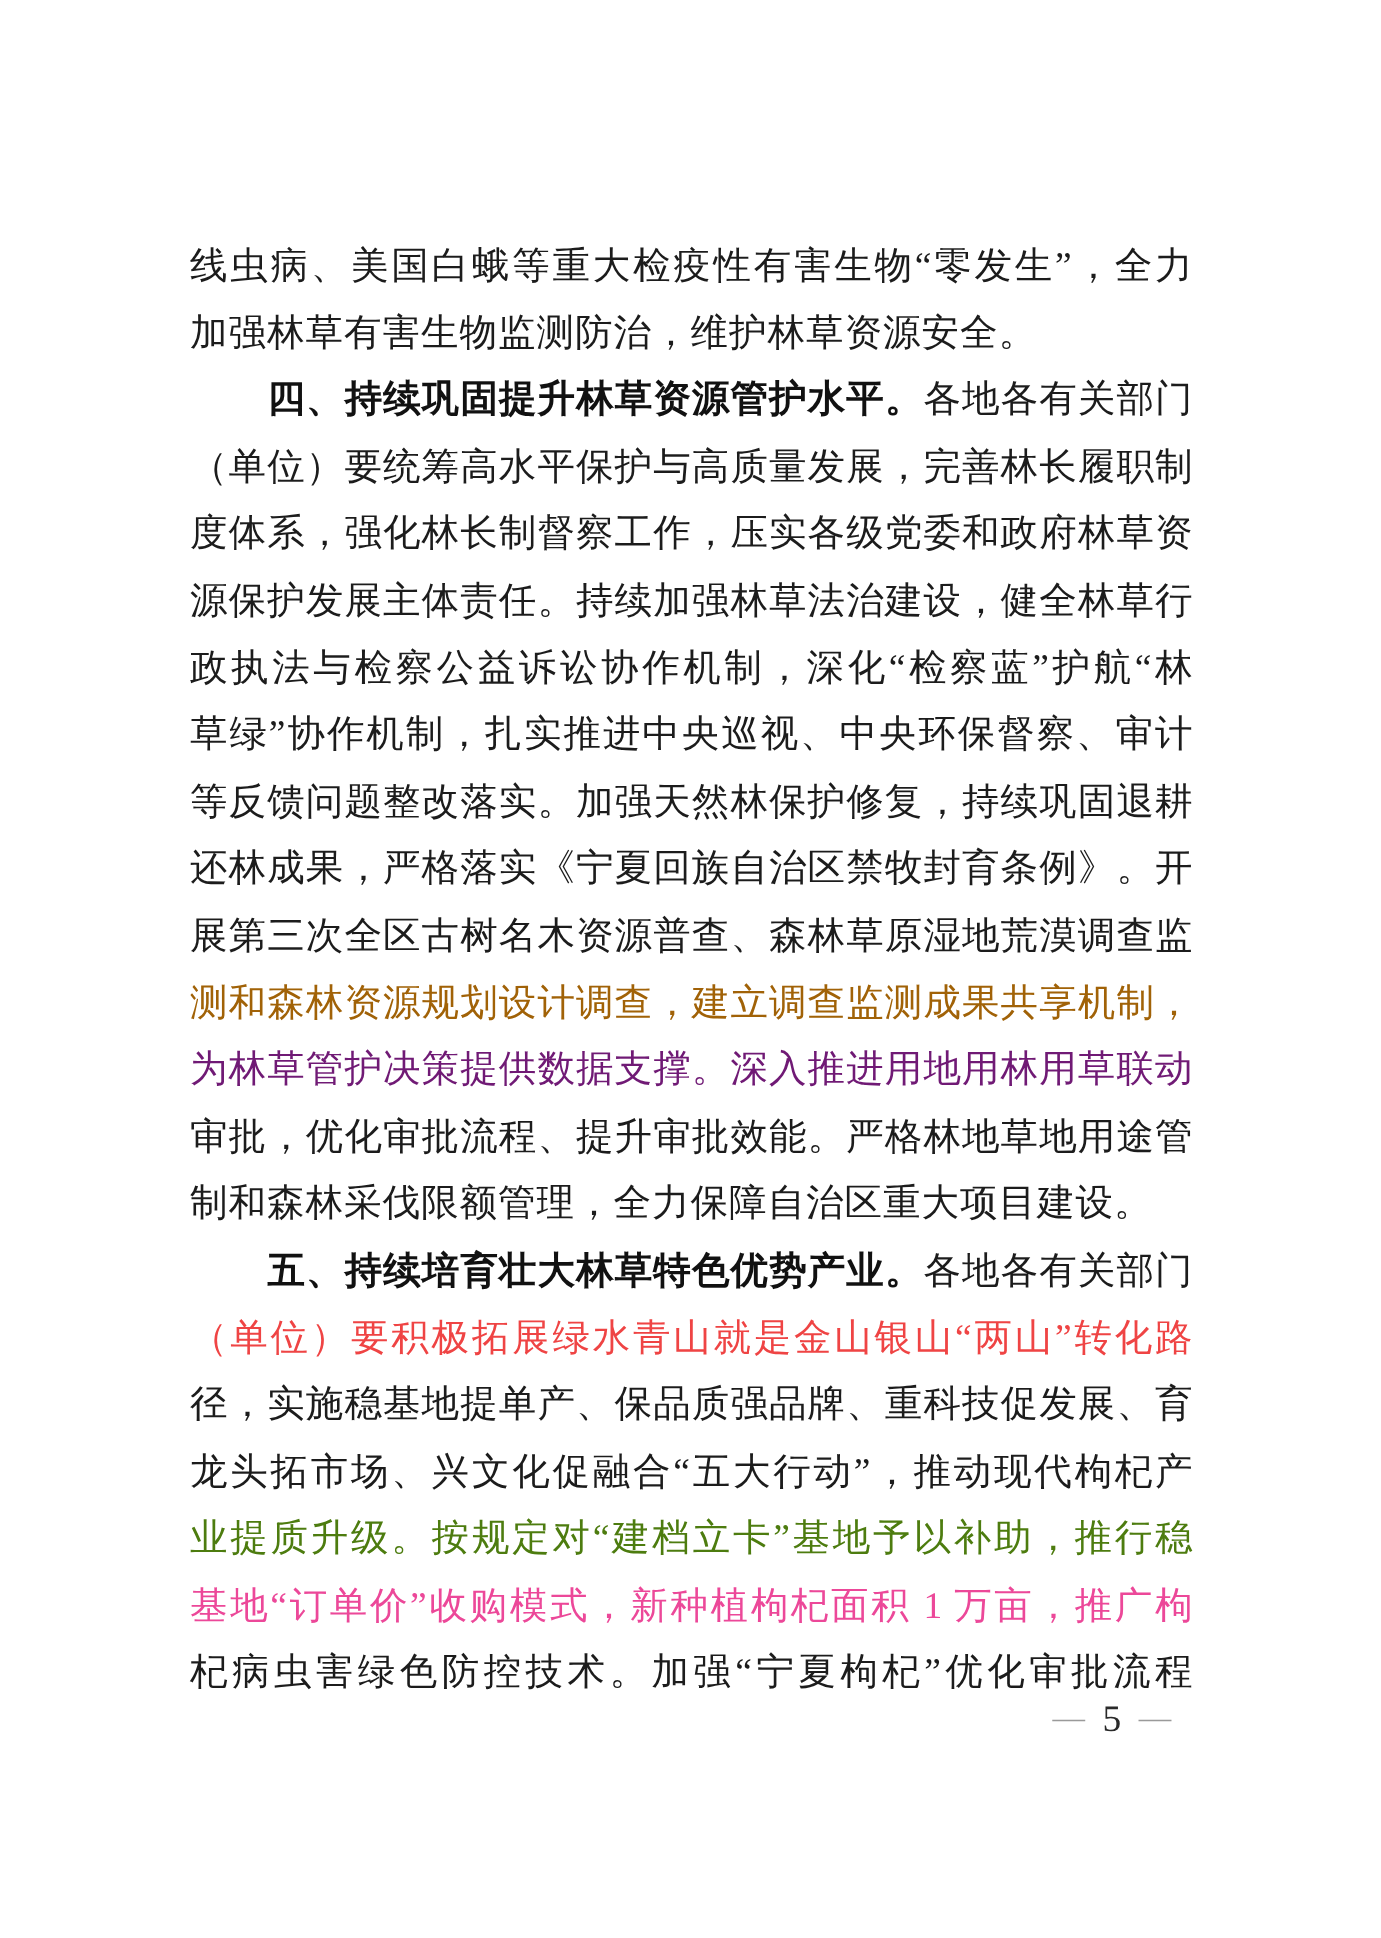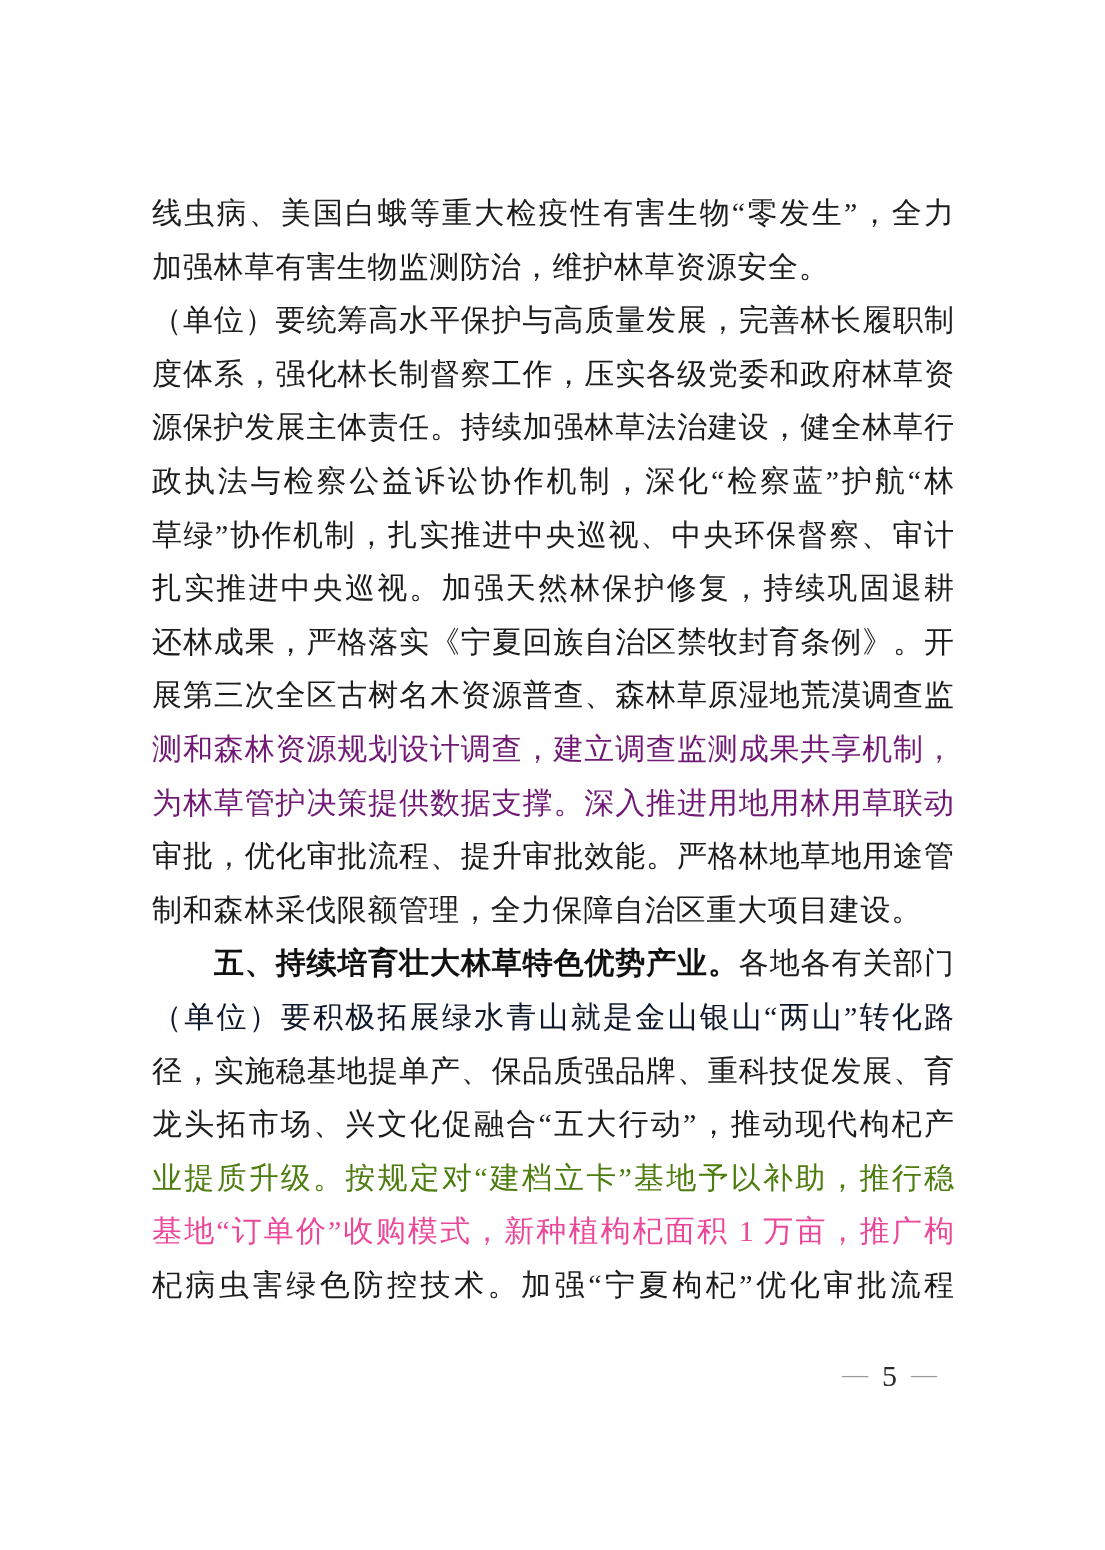--- a/index.html
+++ b/index.html
@@ -68,34 +68,35 @@
     margin: 0 14px;
   }
 </style>
 </head>
 <body>
 
 <div class="page" style="background: rgb(255, 255, 255);">
   <div class="content" id="content">
       <div class="line fill"><span class="seg" style="color: rgb(28, 28, 28);">线虫病、美国白蛾等重大检疫性有害生物“零发生”，全力</span></div>
       <div class="line"><span class="seg" style="color: rgb(28, 28, 28);">加强林草有害生物监测防治，维护林草资源安全。</span></div>
+      <div class="line fill indent"><span class="seg bold" style="color: rgb(17, 17, 17);">四、持续巩固提升林草资源管护水平。</span><span class="seg" style="color: rgb(28, 28, 28);">各地各有关部门</span></div>
       <div class="line fill"><span class="seg" style="color: rgb(28, 28, 28);">（单位）要统筹高水平保护与高质量发展，完善林长履职制</span></div>
       <div class="line fill"><span class="seg" style="color: rgb(28, 28, 28);">度体系，强化林长制督察工作，压实各级党委和政府林草资</span></div>
       <div class="line fill"><span class="seg" style="color: rgb(28, 28, 28); margin-top: 24px;">源保护发展主体责任。持续加强林草法治建设，健全林草行</span></div>
       <div class="line fill"><span class="seg" style="color: rgb(28, 28, 28);">政执法与检察公益诉讼协作机制，深化“检察蓝”护航“林</span></div>
       <div class="line fill"><span class="seg" style="color: rgb(28, 28, 28);">草绿”协作机制，扎实推进中央巡视、中央环保督察、审计</span></div>
-      <div class="line fill"><span class="seg" style="color: rgb(28, 28, 28);">扎实推进中央巡视。加强天然林保护修复，持续巩固退耕</span></div>
+      <div class="line fill"><span class="seg" style="color: rgb(28, 28, 28);">等反馈问题整改落实。加强天然林保护修复，持续巩固退耕</span></div>
       <div class="line fill"><span class="seg" style="color: rgb(28, 28, 28);">还林成果，严格落实《宁夏回族自治区禁牧封育条例》。开</span></div>
       <div class="line fill"><span class="seg" style="color: rgb(28, 28, 28);">展第三次全区古树名木资源普查、森林草原湿地荒漠调查监</span></div>
-      <div class="line fill"><span class="seg" style="color: #701a75; margin-top: 20px;">测和森林资源规划设计调查，建立调查监测成果共享机制，</span></div>
+      <div class="line fill"><span class="seg" style="color: #a16207; margin-top: 20px;">测和森林资源规划设计调查，建立调查监测成果共享机制，</span></div>
       <div class="line fill"><span class="seg" style="color: #701a75;">为林草管护决策提供数据支撑。深入推进用地用林用草联动</span></div>
       <div class="line fill"><span class="seg" style="color: rgb(28, 28, 28);">审批，优化审批流程、提升审批效能。严格林地草地用途管</span></div>
       <div class="line"><span class="seg" style="color: rgb(28, 28, 28);">制和森林采伐限额管理，全力保障自治区重大项目建设。</span></div>
       <div class="line fill indent"><span class="seg bold" style="color: rgb(17, 17, 17); margin-top: 40px;">五、持续培育壮大林草特色优势产业。</span><span class="seg" style="color: rgb(28, 28, 28);">各地各有关部门</span></div>
-      <div class="line fill"><span class="seg" style="color: #0f172a;">（单位）要积极拓展绿水青山就是金山银山“两山”转化路</span></div>
+      <div class="line fill"><span class="seg" style="color: #ef4444;">（单位）要积极拓展绿水青山就是金山银山“两山”转化路</span></div>
       <div class="line fill"><span class="seg" style="color: rgb(28, 28, 28);">径，实施稳基地提单产、保品质强品牌、重科技促发展、育</span></div>
       <div class="line fill"><span class="seg" style="color: rgb(28, 28, 28);">龙头拓市场、兴文化促融合“五大行动”，推动现代枸杞产</span></div>
       <div class="line fill"><span class="seg" style="color: #4d7c0f;">业提质升级。按规定对“建档立卡”基地予以补助，推行稳</span></div>
       <div class="line fill"><span class="seg" style="color: #ec4899;">基地“订单价”收购模式，新种植枸杞面积 1 万亩，推广枸</span></div>
       <div class="line fill"><span class="seg" style="color: rgb(28, 28, 28);">杞病虫害绿色防控技术。加强“宁夏枸杞”优化审批流程</span></div>
     </div>
   <div class="footer">
     <span class="dash" style="color: rgb(154, 154, 154);">—</span><span class="num" style="color: rgb(42, 42, 42);">5</span><span class="dash" style="color: rgb(154, 154, 154);">—</span>
   </div>
 </div>

